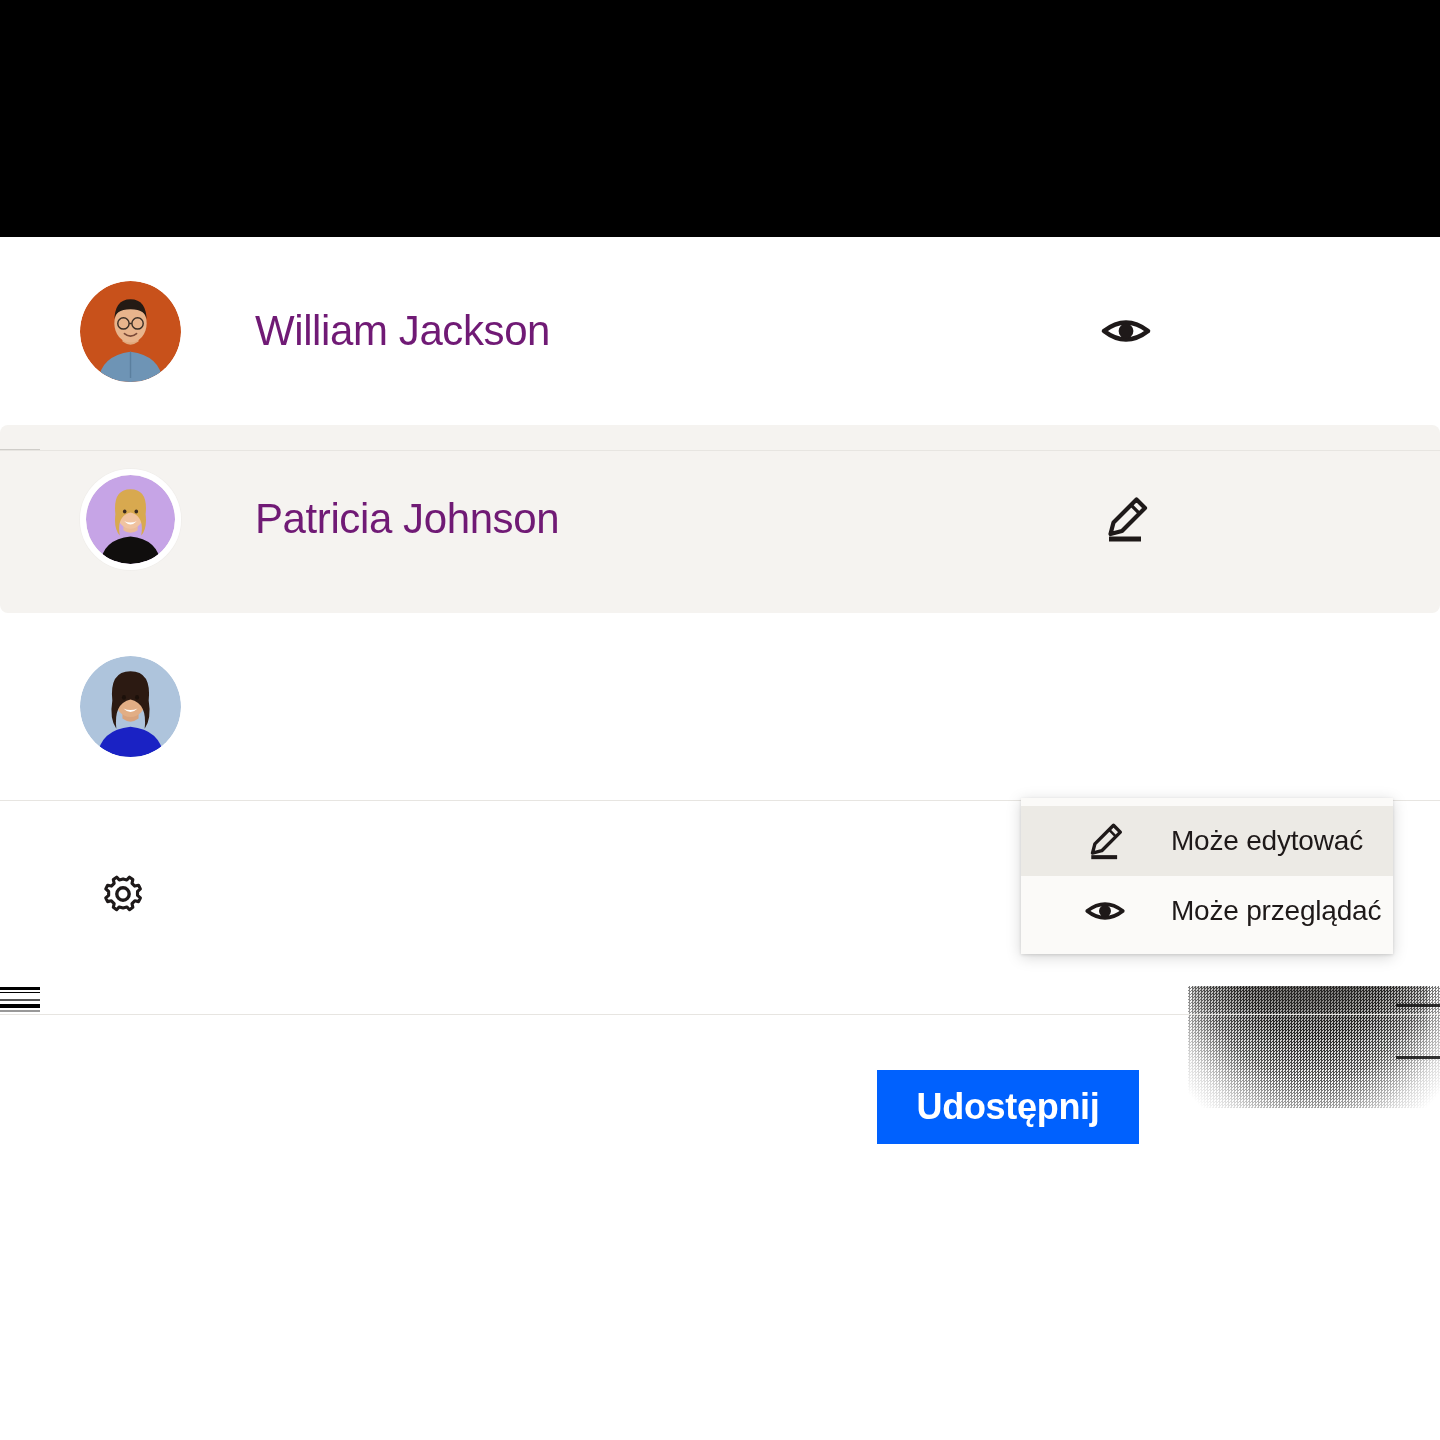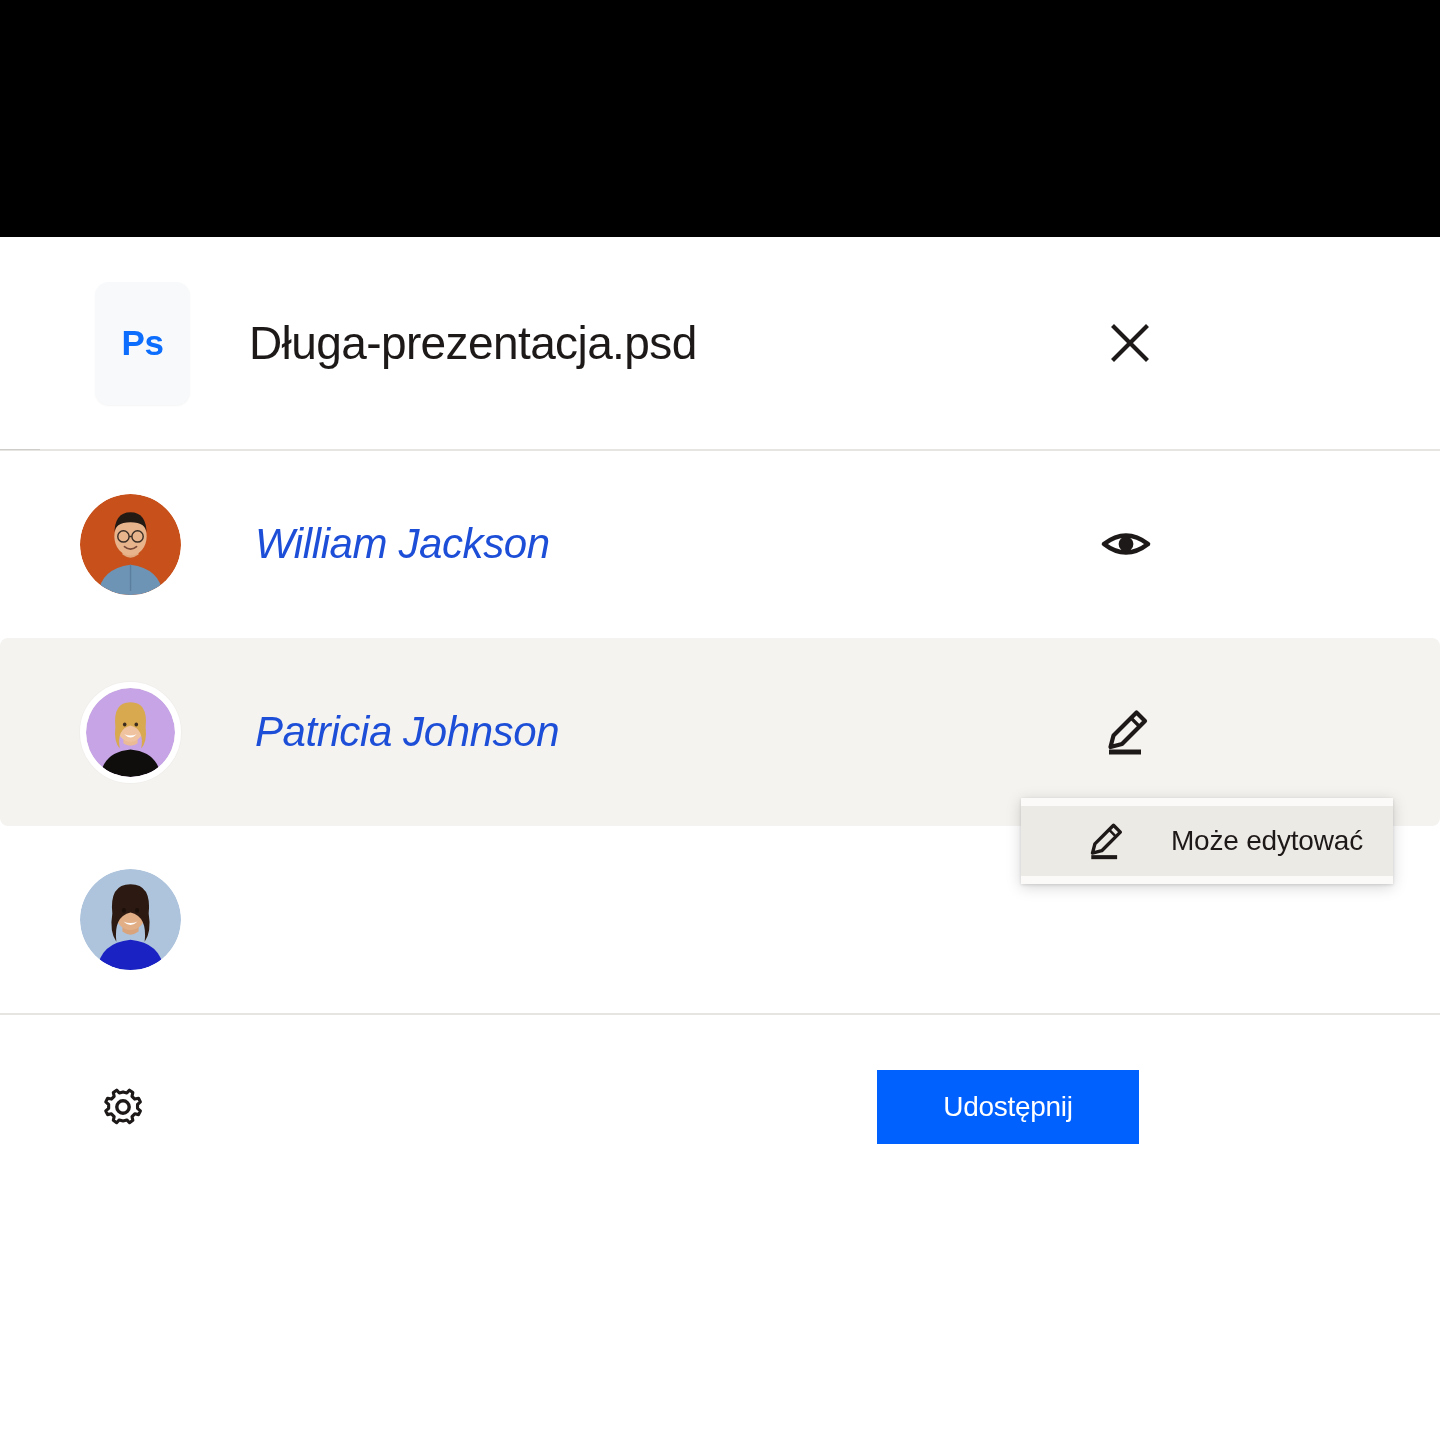--- a/index.html
+++ b/index.html
@@ -186,24 +186,23 @@
   .avatar.ring {
     border: 6px solid #ffffff;
     box-shadow: 0 0 0 1px rgba(0,0,0,0.02);
   }
   .avatar svg { display: block; width: 100%; height: 100%; }
 
   .person-name {
     margin-left: 74px;
     font-size: 42px;
     font-weight: 400;
-    color: #1d4ed8;
+    color: #701a75;
     letter-spacing: -0.4px;
     white-space: nowrap;
-    font-style: italic;
   }
 
   .perm-btn {
     position: absolute;
     right: 283px;
     top: 50%;
     transform: translateY(-50%);
     width: 62px;
     height: 62px;
     display: flex;
@@ -235,22 +234,22 @@
   .share-btn {
     position: absolute;
     left: 877px;
     top: 1070px;
     width: 262px;
     height: 74px;
     background: #0061fe;
     color: #ffffff;
     border: none;
     font-family: "Liberation Sans", sans-serif;
-    font-size: 28px;
-    font-weight: 400;
+    font-size: 36px;
+    font-weight: 700;
     letter-spacing: -0.3px;
     cursor: pointer;
     display: flex;
     align-items: center;
     justify-content: center;
   }
 
   
   .dropdown {
     position: absolute;
@@ -322,31 +321,20 @@
   <div class="top-band-nub"></div>
 
   <div class="barcode"></div>
 
   <div class="noise-block"></div>
   <div class="noise-core"></div>
   <div class="noise-lines"></div>
 
   <div class="card">
 
-    <div class="card-header">
-      <div class="ps-icon">
-        <span>Ps</span>
-      </div>
-      <div class="file-title">Długa-prezentacja.psd</div>
-      <button class="close-btn">
-        <svg width="42" height="42" viewBox="0 0 42 42">
-          <path d="M5 5 L37 37 M37 5 L5 37" stroke="#1e1919" stroke-width="4.2" stroke-linecap="square" fill="none"></path>
-        </svg>
-      </button>
-    </div>
 
     <div class="person-row">
       <div class="avatar">
         <svg viewBox="0 0 100 100">
           <defs>
               <clipPath id="c1">
                 <circle cx="50" cy="50" r="50"></circle>
               </clipPath>
             </defs>
           <g clip-path="url(#c1)">
@@ -446,15 +434,24 @@
     <div class="dropdown-item active">
       <span class="dd-icon">
         <svg width="42" height="42" viewBox="0 0 52 52">
           <path d="M36.5 6.5 l8.5 8.5 -23 23 -11.5 3 3-11.5 z" fill="none" stroke="#1e1919" stroke-width="4.2" stroke-linejoin="round"></path>
           <path d="M31 12 l8.5 8.5" stroke="#1e1919" stroke-width="3.2"></path>
           <path d="M9 46 h32" stroke="#1e1919" stroke-width="5"></path>
         </svg>
       </span>
       <span class="dd-label">Może edytować</span>
     </div>
+    <div class="dropdown-item">
+      <span class="dd-icon">
+        <svg width="42" height="42" viewBox="0 0 52 52">
+          <path d="M4 26 q22-17 44 0 q-22 17 -44 0 z" fill="none" stroke="#1e1919" stroke-width="4.6" stroke-linejoin="round"></path>
+          <circle cx="26" cy="26" r="7.4" fill="#1e1919"></circle>
+        </svg>
+      </span>
+      <span class="dd-label">Może przeglądać</span>
+    </div>
   </div>
 
 </div>
 
 </body></html>

